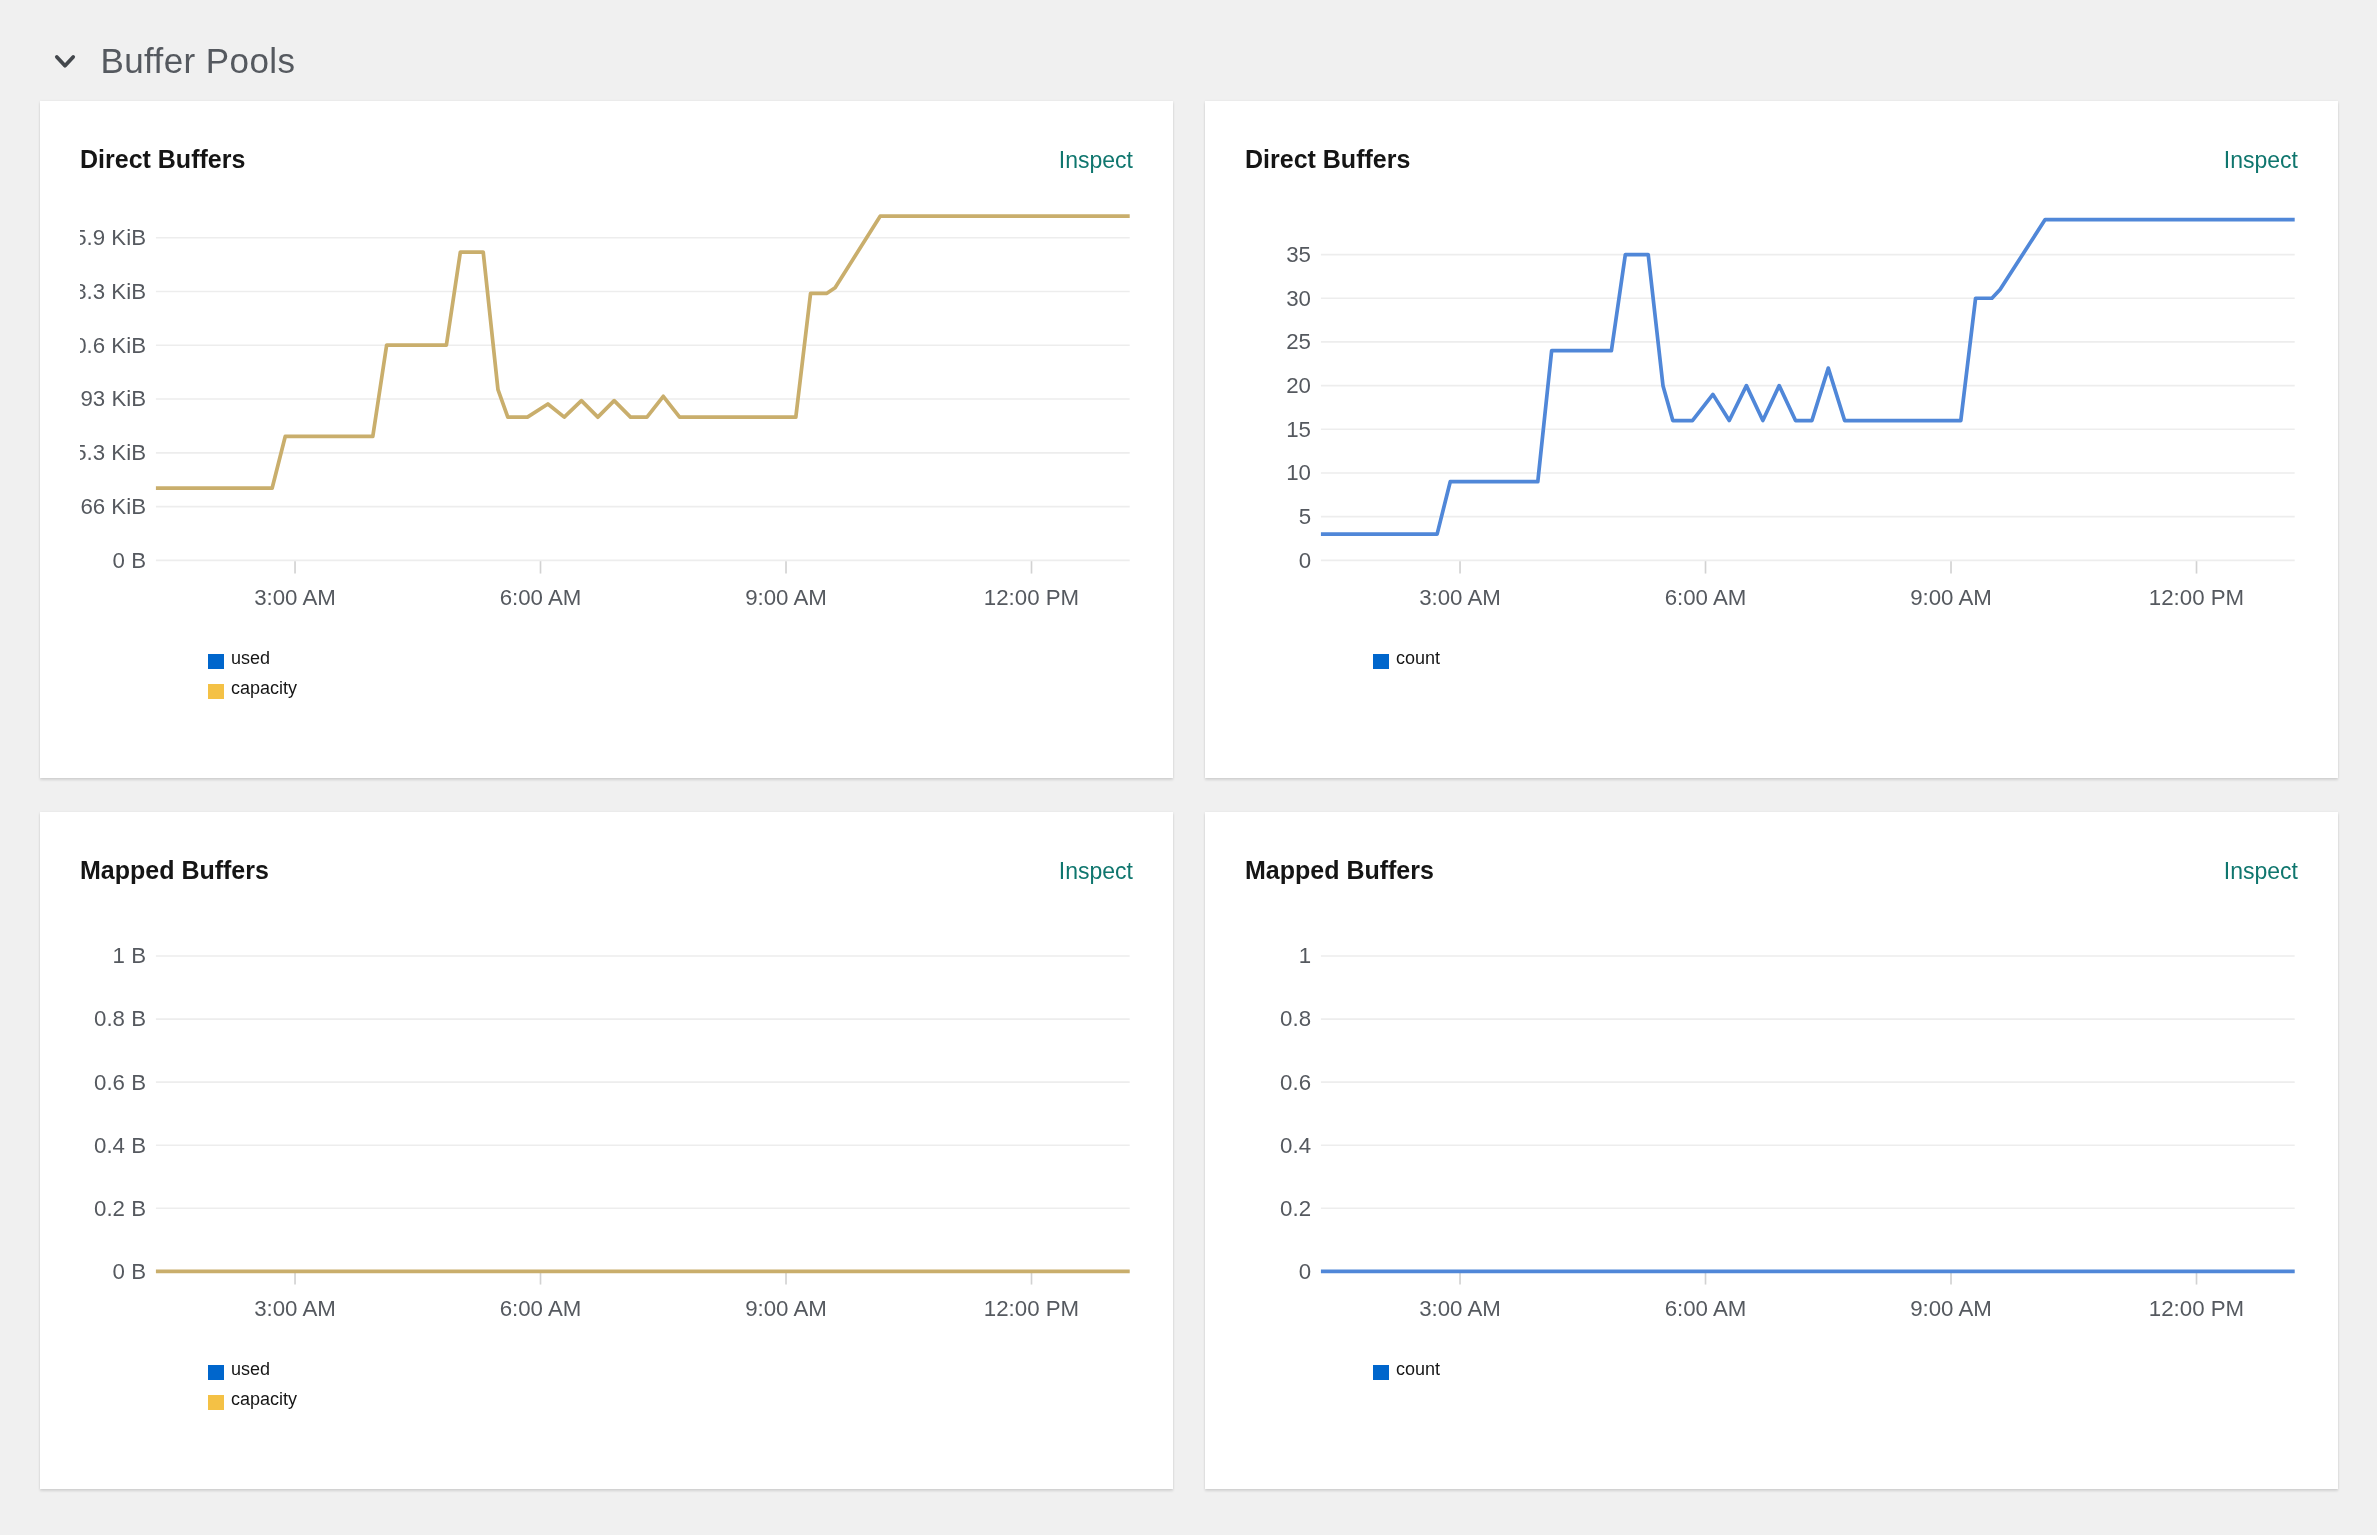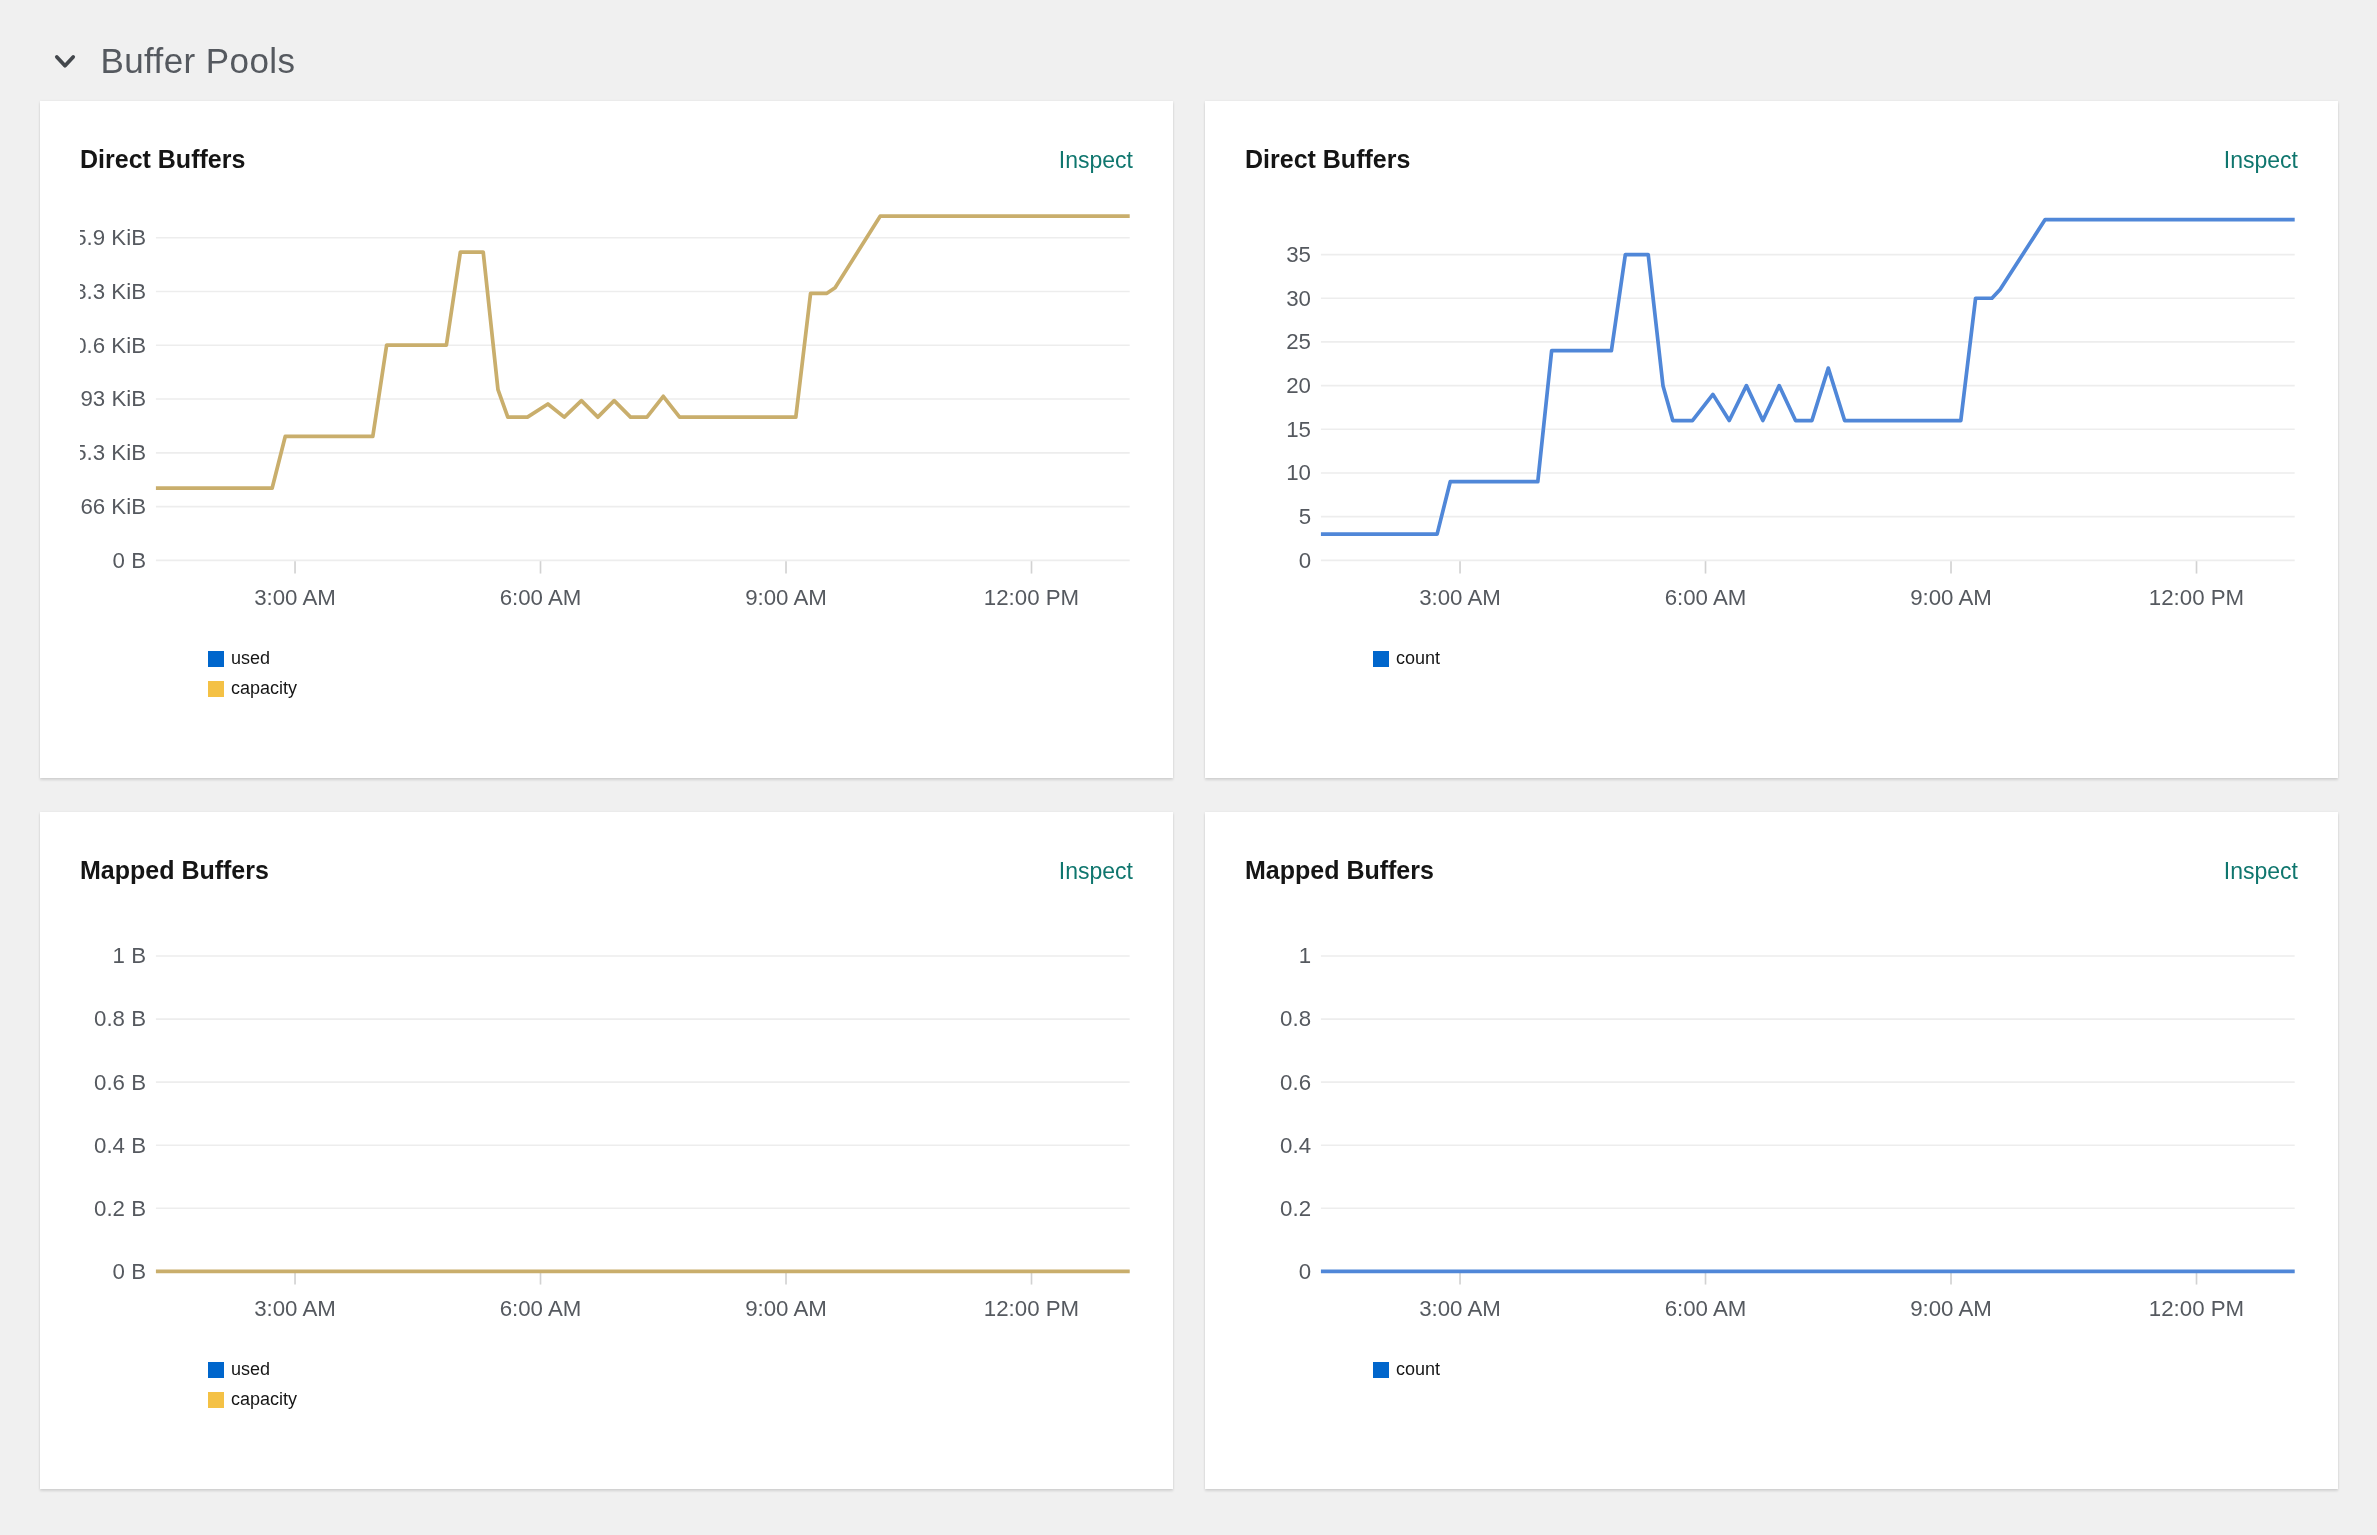--- a/index.html
+++ b/index.html
@@ -77,21 +77,21 @@
   }
   .legend {
     margin-top: 28px;
     margin-left: 104px;
     display: flex;
     flex-direction: column;
     gap: 9px;
   }
   .legend-item {
     display: flex;
-    align-items: center;
+    align-items: flex-end;
     gap: 7.4px;
     padding-left: 24px;
   }
   .legend-swatch {
     width: 15.7px; height: 15.7px;
     display: inline-block;
     flex: none;
   }
   .legend-label {
     font-size: 18px;

